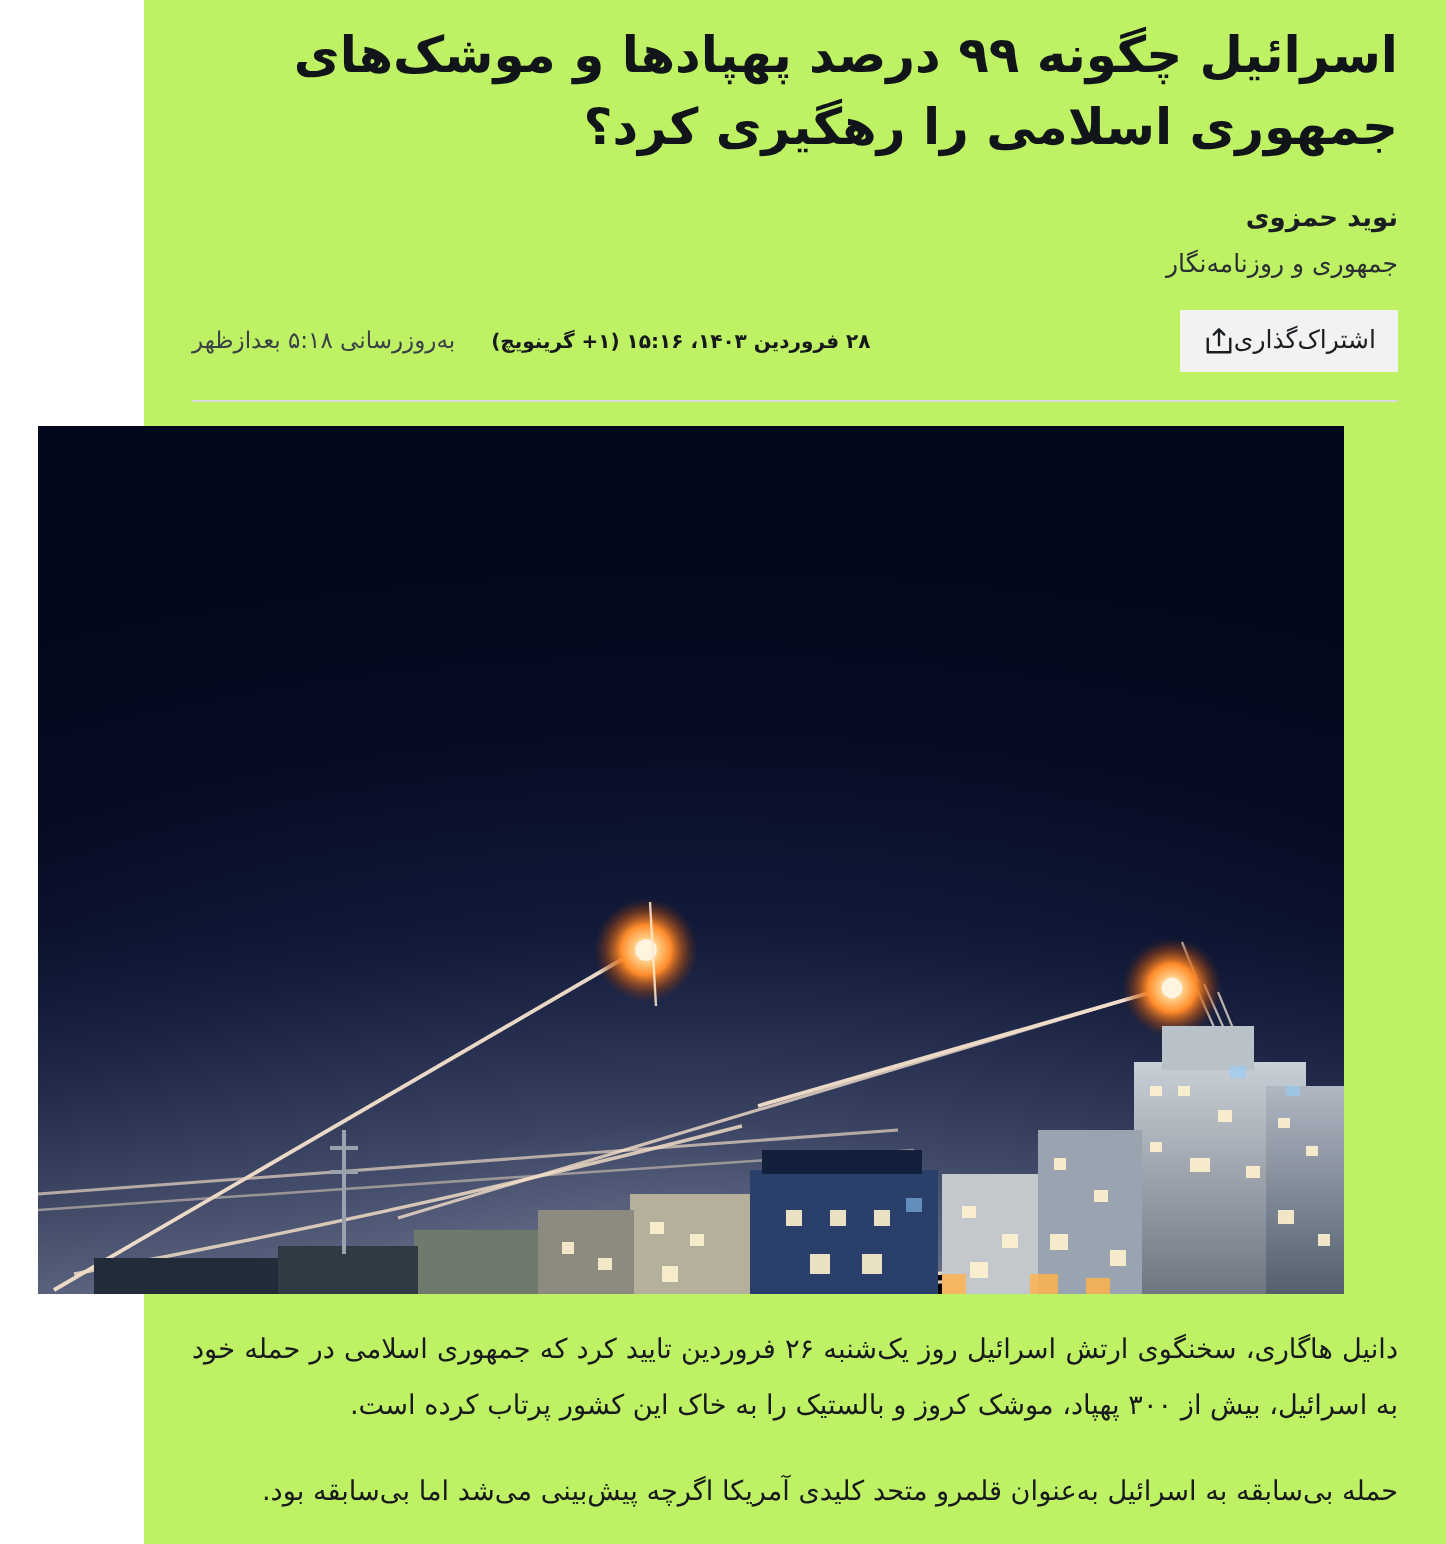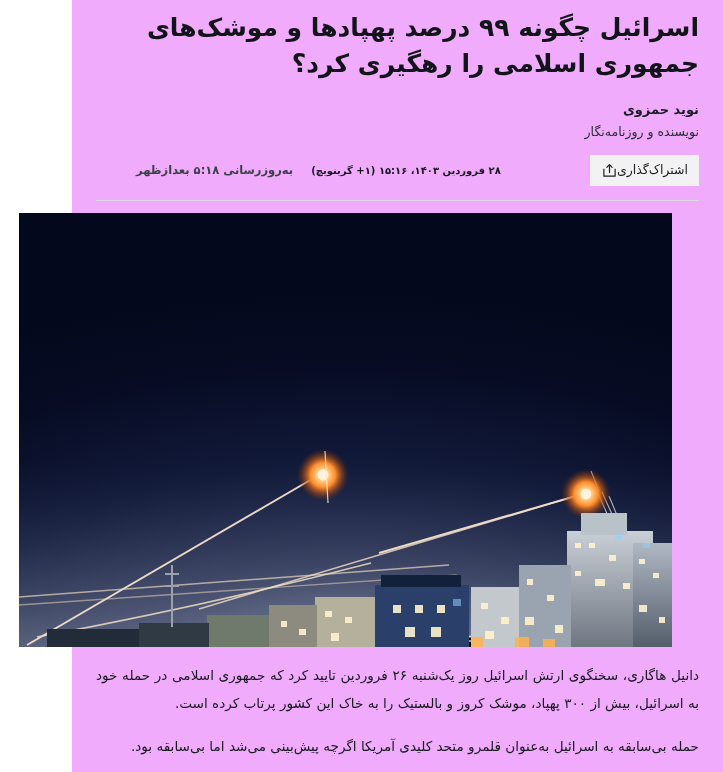--- a/index.html
+++ b/index.html
@@ -12,21 +12,21 @@
     width: 723px;
     height: 772px;
     overflow: hidden;
     font-family: "DejaVu Sans", "Liberation Sans", sans-serif;
     direction: rtl;
   }
   .page {
     width: 651px;
     height: 772px;
     position: relative;
-    background: #f0abfc;
+    background: #bef264;
   }
 
   
   .headline {
     margin: 0;
     padding: 10px 24px 0 24px;
     text-align: right;
     font-size: 25px;
     line-height: 1.42;
     font-weight: bold;
@@ -66,23 +66,22 @@
     gap: 18px;
     white-space: nowrap;
   }
   .date-published {
     font-size: 10px;
     font-weight: bold;
     color: #16181c;
   }
   .date-updated {
     font-size: 11.5px;
-    font-weight: bold;
+    font-weight: normal;
     color: #3c4148;
-    margin-left: 40px;
   }
 
   .share-btn {
     display: inline-flex;
     flex-direction: row-reverse;
     align-items: center;
     background: #f2f2f2;
     border: none;
     padding: 8px 11px 8px 12px;
     cursor: pointer;
@@ -138,21 +137,21 @@
 </style>
 </head>
 <body>
 
 <div class="page">
 
   <h1 class="headline">اسرائیل چگونه ۹۹ درصد پهپادها و موشک‌های جمهوری اسلامی را رهگیری کرد؟</h1>
 
   <div class="byline">
     <div class="byline-name">نوید حمزوی</div>
-    <div class="byline-role">نویسنده و روزنامه‌نگار</div>
+    <div class="byline-role">جمهوری و روزنامه‌نگار</div>
   </div>
 
   <div class="meta-row">
 
     <div class="dates">
       <span class="date-published">۲۸ فروردین ۱۴۰۳، ۱۵:۱۶ (۱+ گرینویچ)</span>
       <span class="date-updated">به‌روزرسانی ۵:۱۸ بعدازظهر</span>
     </div>
 
     <button class="share-btn">

